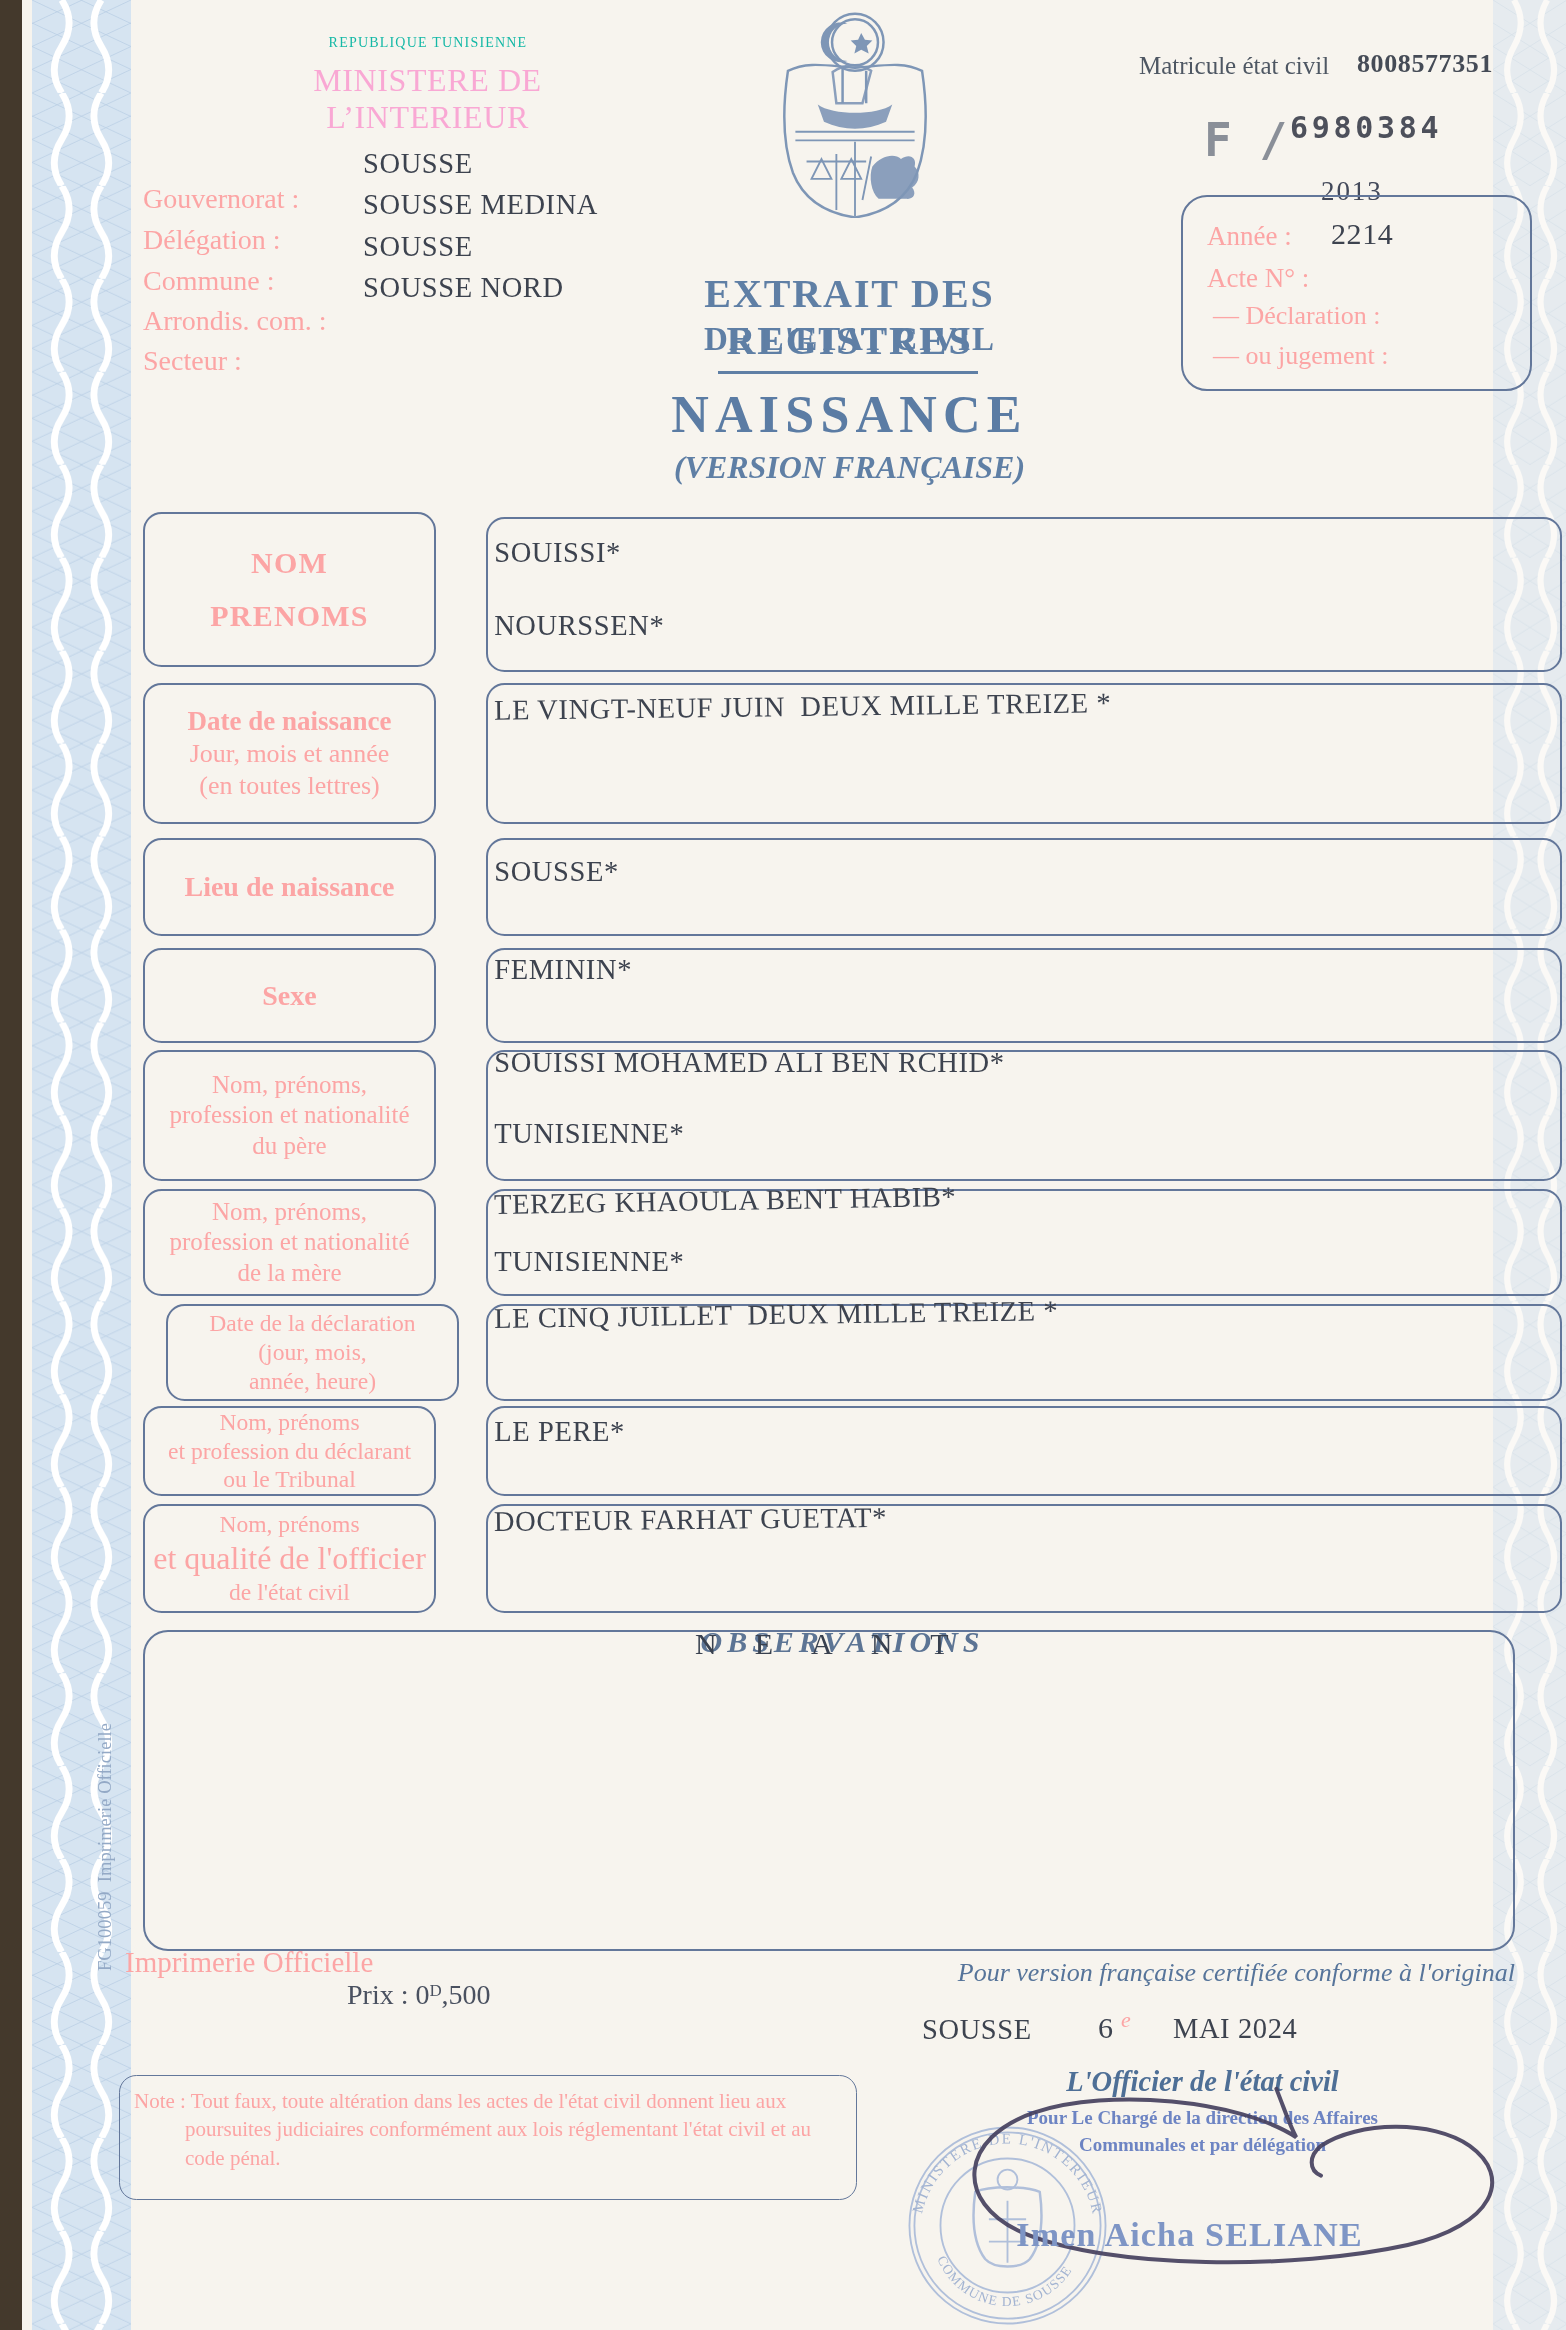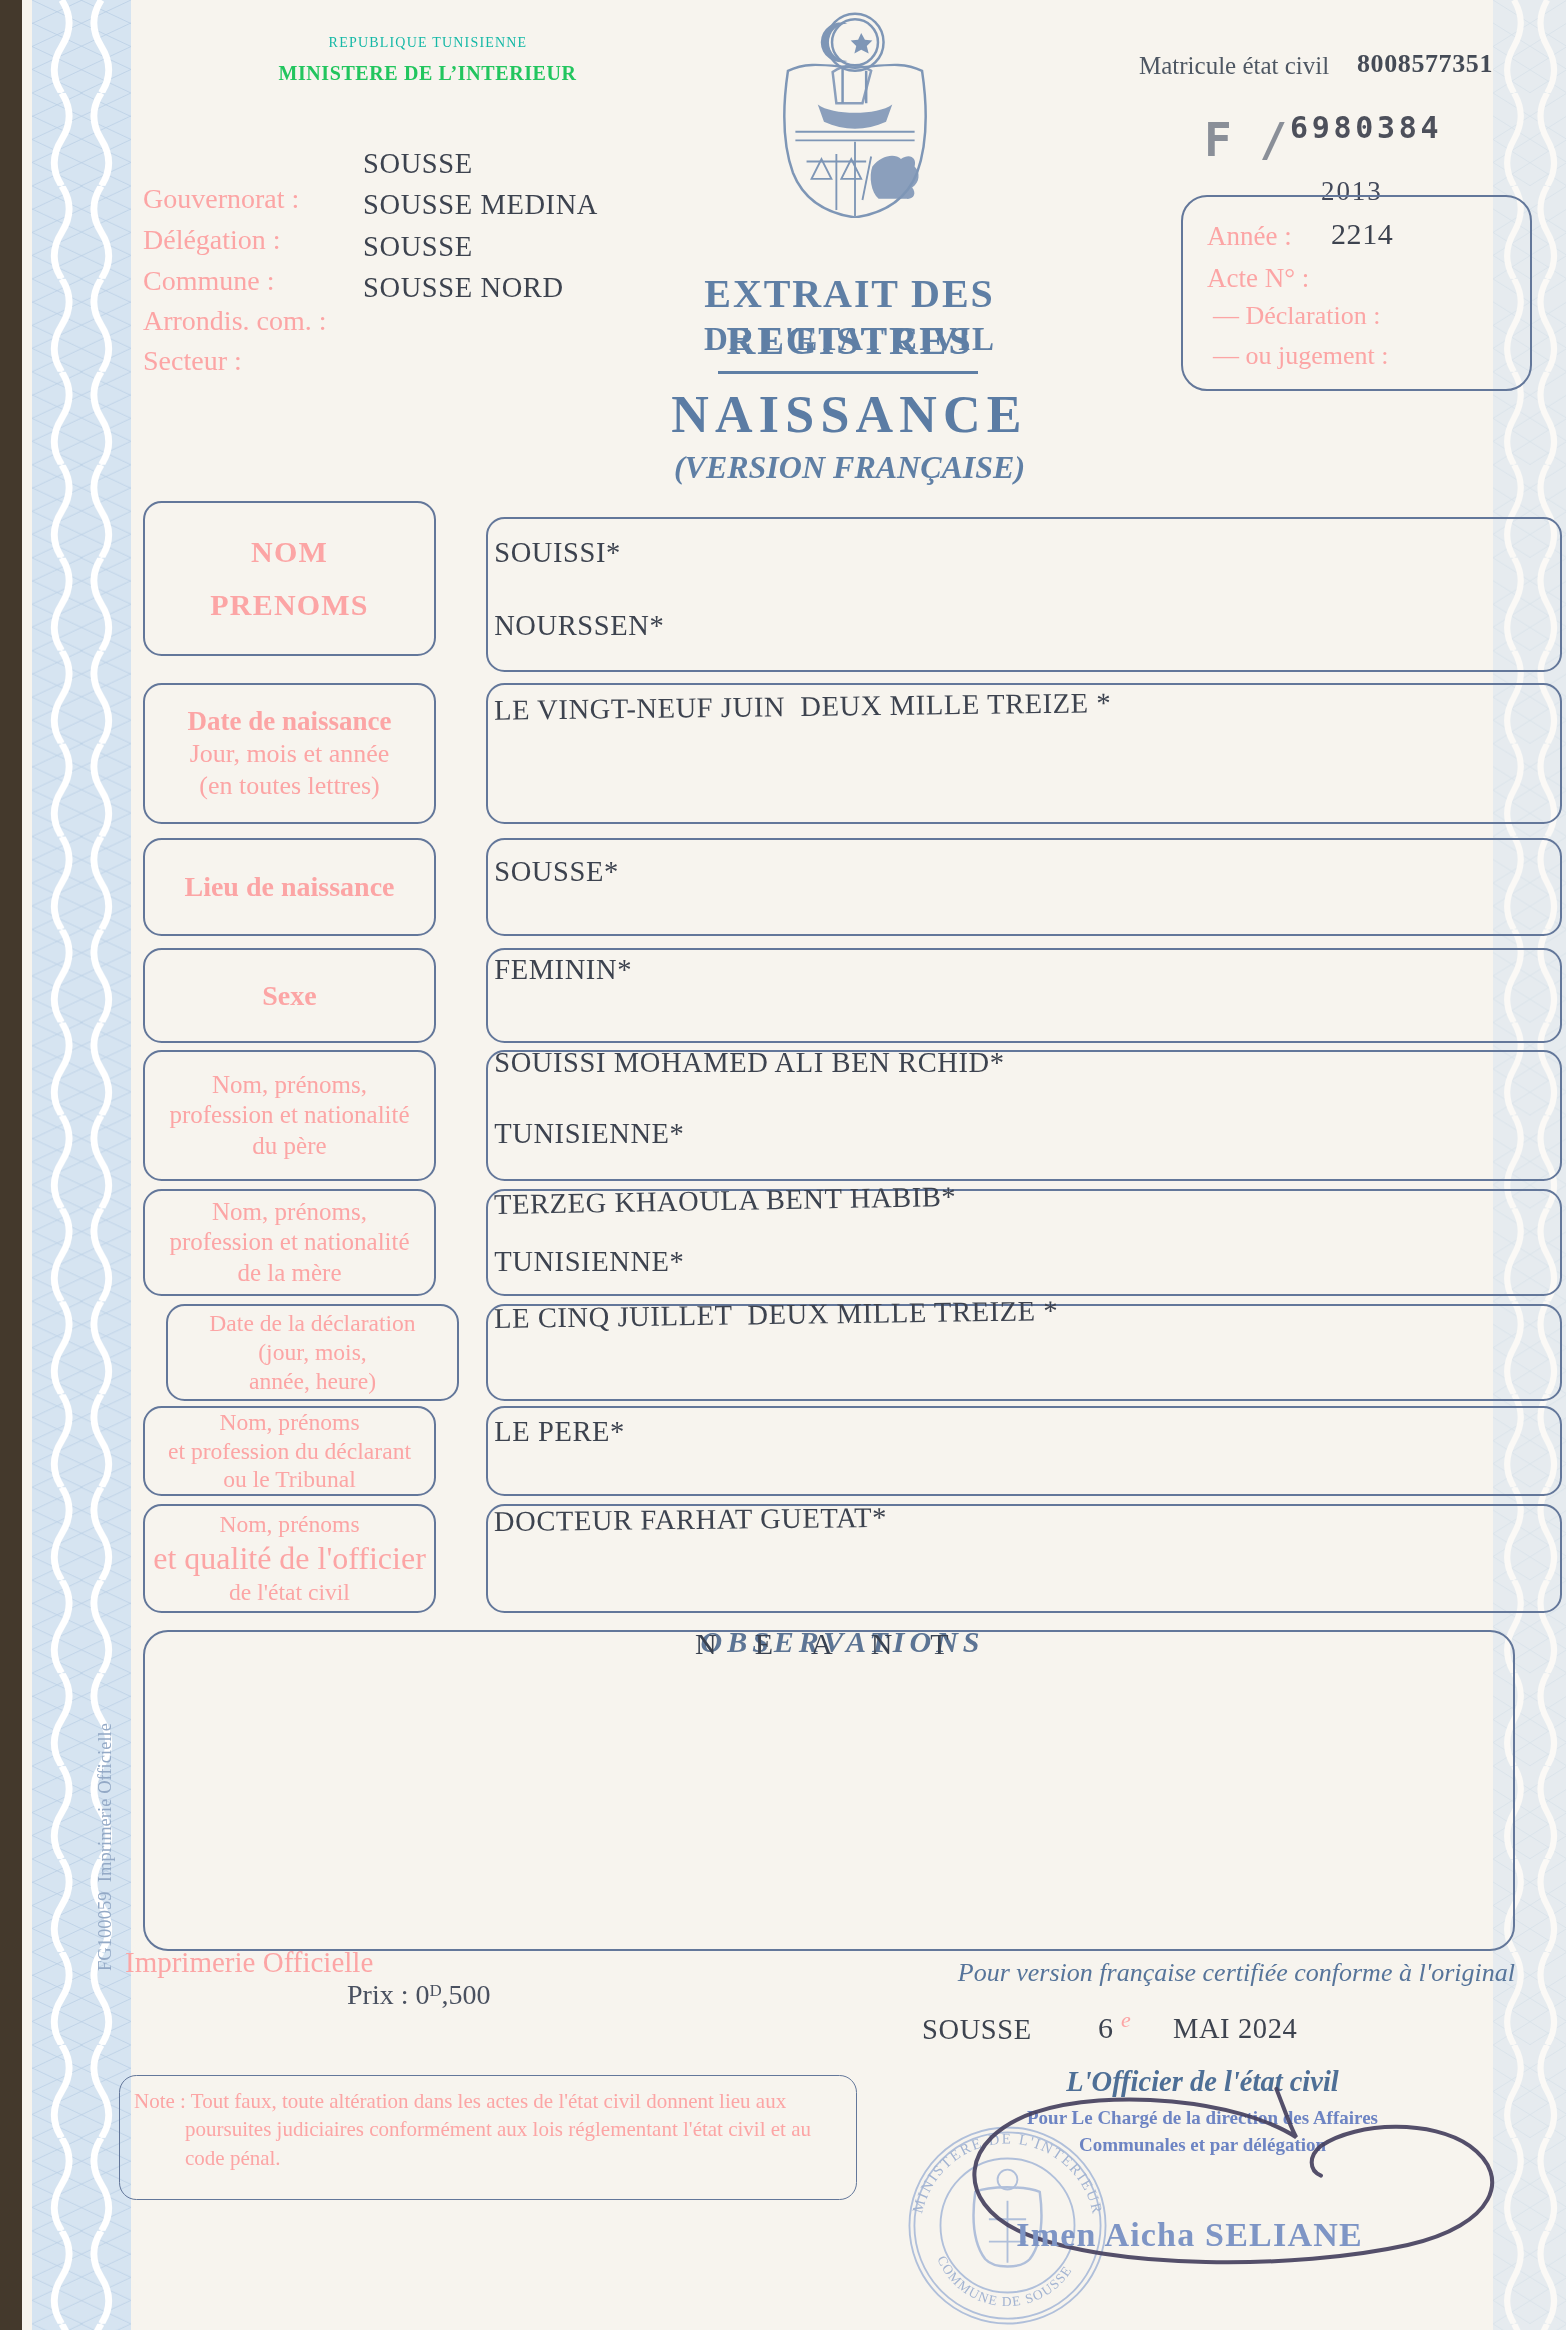--- a/index.html
+++ b/index.html
@@ -47,21 +47,21 @@
           <path d="M120 0 L0 75 M120 37 L0 112 M120 75 L0 150 M120 112 L0 187"></path>
         </g>
         <path d="M34 0 Q 56 37 34 75 Q 12 113 34 150" stroke="#ffffff" stroke-width="10" fill="none"></path>
         <path d="M88 0 Q 66 37 88 75 Q 110 113 88 150" stroke="#ffffff" stroke-width="10" fill="none"></path>
       </pattern>
     </defs>
     <rect width="120" height="3760" fill="url(#gr)"></rect>
   </svg>
 
   <div class="abs center" style="left:236px;top:35px;width:384px;font-size:14px;letter-spacing:1.2px;color:#14b8a6">REPUBLIQUE TUNISIENNE</div>
-  <div class="abs center" style="left:217px;top:62px;width:421px;font-size:20px;font-weight:bold;letter-spacing:0.6px;color:#22c55e">MINISTERE DE L’INTERIEUR</div>
+  <div class="abs center" style="left:217px;top:62px;width:421px;font-size:32px;font-weight:normal;letter-spacing:0.6px;color:#f9a8d4">MINISTERE DE L’INTERIEUR</div>
 
   <svg class="abs" style="left:768px;top:10px;width:174px;height:208px" viewBox="0 0 280 335">
     <g stroke="#7e96b6" stroke-width="4" fill="none">
       <circle cx="140" cy="52" r="46"></circle>
       <circle cx="140" cy="52" r="37"></circle>
       <path d="M128 22 A32 32 0 1 0 128 82 A26 26 0 1 1 128 22 Z" fill="#7e96b6" stroke="none"></path>
       <path d="M150 37 l6 11 12 1 -9 9 3 12 -12 -6 -11 6 3 -12 -9 -9 12 -1 z" fill="#7e96b6" stroke="none"></path>
       <path d="M32 98 C64 82 96 90 140 93 C184 90 216 82 248 98 C256 152 258 212 240 262 C221 310 182 328 140 334 C98 328 59 310 40 262 C22 212 24 152 32 98 Z"></path>
       <path d="M80 152 C104 170 176 170 200 152 L190 180 C158 195 122 195 90 180 Z" fill="#7e96b6" stroke="none" opacity=".9"></path>
       <path d="M104 100 C122 86 150 86 166 98 L152 150 L110 150 Z" opacity=".9"></path>
@@ -98,21 +98,21 @@
   <span class="abs typed" style="left:363px;top:190px">SOUSSE MEDINA</span>
   <span class="abs typed" style="left:363px;top:232px">SOUSSE</span>
   <span class="abs typed" style="left:363px;top:273px">SOUSSE NORD</span>
 
   <div class="abs center" style="left:583px;top:270px;width:533px;font-size:40px;font-weight:bold;letter-spacing:1.9px;color:#5f7fa5">EXTRAIT DES REGISTRES</div>
   <div class="abs center" style="left:583px;top:321px;width:533px;font-size:33px;font-weight:bold;letter-spacing:1.2px;color:#5f7fa5">DE L'ETAT CIVIL</div>
   <div class="abs" style="left:718px;top:371px;width:260px;height:3.1px;background:#5f7fa5"></div>
   <div class="abs center" style="left:583px;top:385px;width:533px;font-size:52px;font-weight:bold;letter-spacing:6.2px;color:#5b7ca4">NAISSANCE</div>
   <div class="abs center ital" style="left:583px;top:449px;width:533px;font-size:32px;font-weight:bold;color:#5f7fa5">(VERSION FRANÇAISE)</div>
 
-  <div class="rrect cell-label" style="top:501px;height:155px;">
+  <div class="rrect cell-label" style="top:512px;height:155px;">
     <span class="lbl lbl-b" style="font-size:30px;letter-spacing:1.2px">NOM</span>
     <span class="lbl lbl-b" style="font-size:30px;letter-spacing:1.2px;margin-top:18.6px">PRENOMS</span>
   </div>
   <div class="rrect cell-value" style="top:517px;height:155px;">
     <span class="typed abs" style="left:6.2px;top:18.6px">SOUISSI*</span>
     <span class="typed abs" style="left:6.2px;top:92px">NOURSSEN*</span>
   </div>
 
   <div class="rrect cell-label" style="top:683px;height:141px;">
     <span class="lbl lbl-b rowlab" style="font-size:27px">Date de naissance</span>

